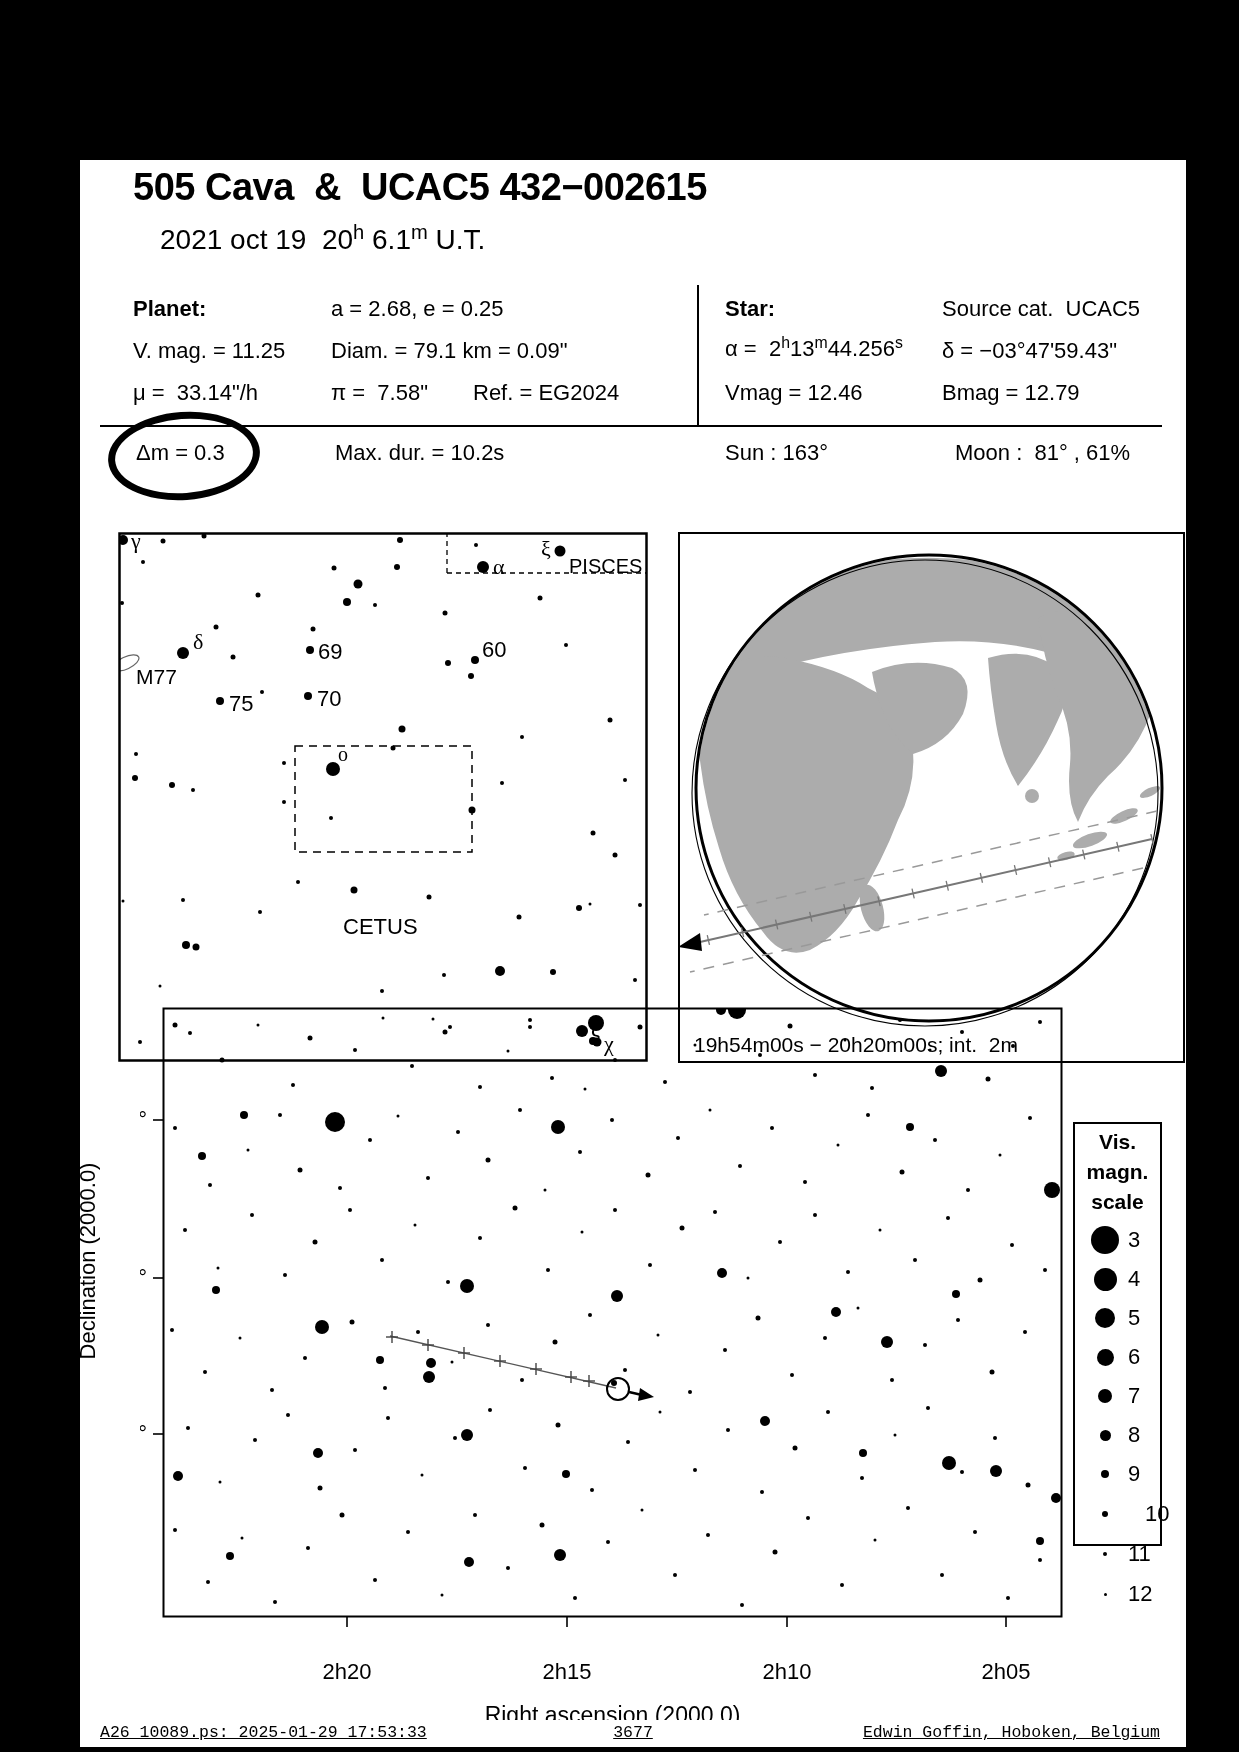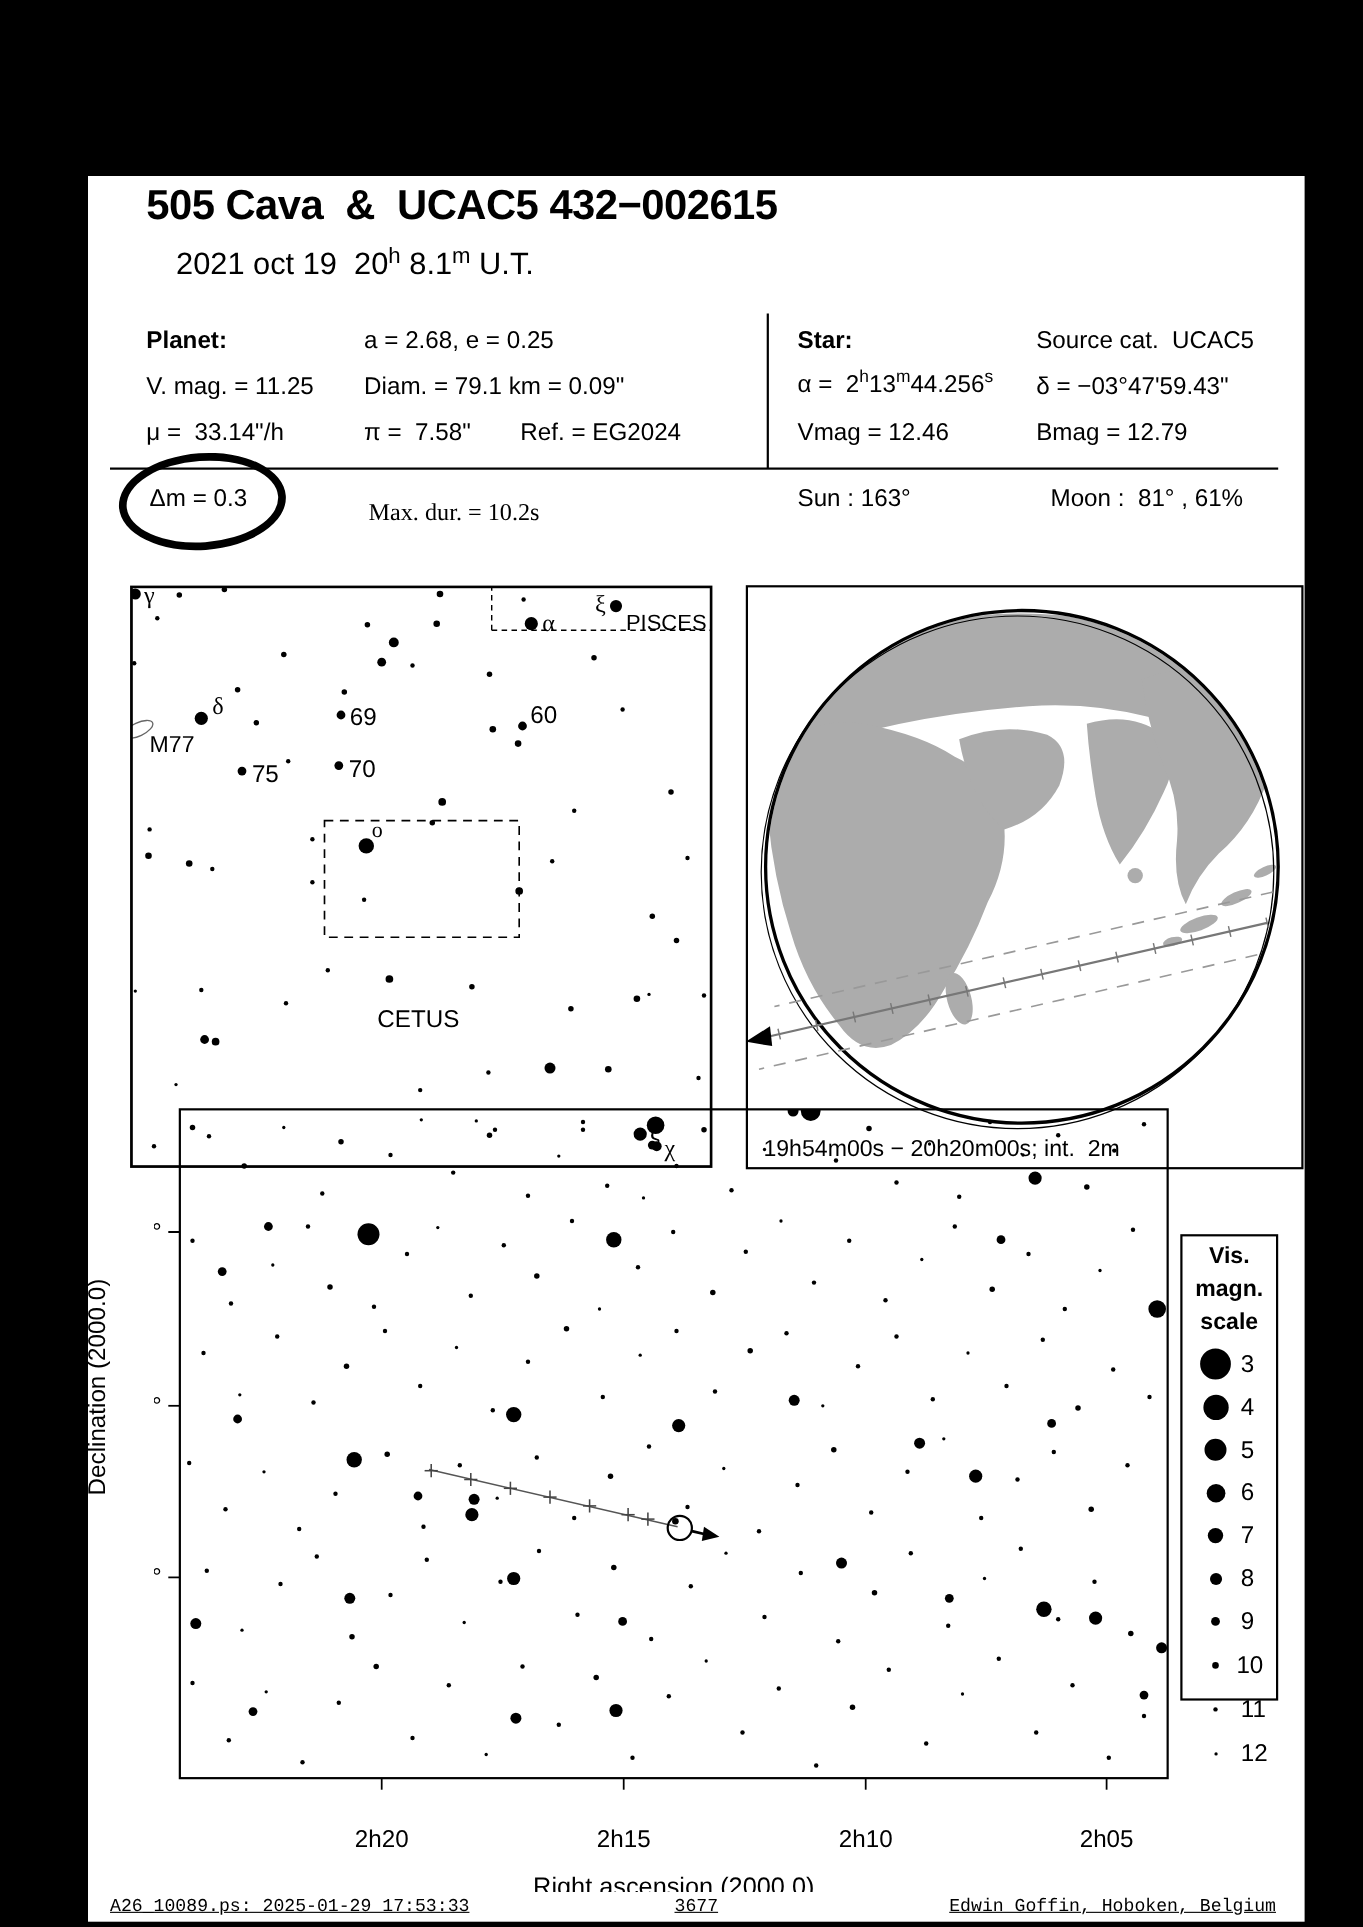--- a/index.html
+++ b/index.html
@@ -30,21 +30,21 @@
   svg text{font-family:"Liberation Sans",sans-serif;}
   svg text.serif{font-family:"Liberation Serif",serif;}
 </style>
 </head>
 <body>
 
 <div class="stage">
   <div class="page">
 
     <div class="abs title">505 Cava  &amp;  UCAC5 432−002615</div>
-    <div class="abs subtitle"><span>2021 oct 19  20</span><sup class="u">h</sup><span> 8.1</span><sup class="u">m</sup><span> U.T.</span></div>
+    <div class="abs subtitle"><span>2021 oct 19  20</span><sup class="u">h</sup><span> 6.1</span><sup class="u">m</sup><span> U.T.</span></div>
 
     <div class="abs cell bold" style="left:53px;top:136px;">Planet:</div>
     <div class="abs cell" style="left:251px;top:136px;">a = 2.68, e = 0.25</div>
     <div class="abs cell" style="left:53px;top:178px;">V. mag. = 11.25</div>
     <div class="abs cell" style="left:251px;top:178px;">Diam. = 79.1 km = 0.09"</div>
     <div class="abs cell" style="left:53px;top:220px;">μ =  33.14"/h</div>
     <div class="abs cell" style="left:251px;top:220px;">π =  7.58"</div>
     <div class="abs cell" style="left:393px;top:220px;">Ref. = EG2024</div>
 
     <div class="abs vdiv"></div>
@@ -52,21 +52,21 @@
     <div class="abs cell bold" style="left:645px;top:136px;">Star:</div>
     <div class="abs cell" style="left:862px;top:136px;">Source cat.  UCAC5</div>
     <div class="abs cell" style="left:645px;top:176px;"><span>α =  2</span><sup class="u">h</sup><span>13</span><sup class="u">m</sup><span>44.256</span><sup class="u">s</sup></div>
     <div class="abs cell" style="left:862px;top:178px;">δ = −03°47'59.43"</div>
     <div class="abs cell" style="left:645px;top:220px;">Vmag = 12.46</div>
     <div class="abs cell" style="left:862px;top:220px;">Bmag = 12.79</div>
 
     <div class="abs hrule"></div>
     <div class="abs dm-ellipse"></div>
     <div class="abs cell" style="left:56px;top:280px;">Δm = 0.3</div>
-    <div class="abs cell" style="left:255px;top:293px;font-family:Liberation Serif, serif;">Max. dur. = 10.2s</div>
+    <div class="abs cell" style="left:255px;top:280px;">Max. dur. = 10.2s</div>
     <div class="abs cell" style="left:645px;top:280px;">Sun : 163°</div>
     <div class="abs cell" style="left:875px;top:280px;">Moon :  81° , 61%</div>
 
     <svg id="finder-svg" class="panel-svg" style="left:38px;top:372px;" width="530" height="530" viewBox="118 512 530 530">
         <defs>
           <clipPath id="fclip">
             <rect x="120" y="514" width="526" height="526"></rect>
           </clipPath>
         </defs>
         <g clip-path="url(#fclip)">
@@ -470,21 +470,21 @@
           <span style="position: absolute; left: 53px; top: 180px; font-size: 22px; line-height: 28px;">5</span>
           <span style="position: absolute; background: rgb(0, 0, 0); border-radius: 50%; width: 17px; height: 17px; left: 21.5px; top: 224.5px;"></span>
           <span style="position: absolute; left: 53px; top: 219px; font-size: 22px; line-height: 28px;">6</span>
           <span style="position: absolute; background: rgb(0, 0, 0); border-radius: 50%; width: 14px; height: 14px; left: 23px; top: 265px;"></span>
           <span style="position: absolute; left: 53px; top: 258px; font-size: 22px; line-height: 28px;">7</span>
           <span style="position: absolute; background: rgb(0, 0, 0); border-radius: 50%; width: 11px; height: 11px; left: 24.5px; top: 305.5px;"></span>
           <span style="position: absolute; left: 53px; top: 297px; font-size: 22px; line-height: 28px;">8</span>
           <span style="position: absolute; background: rgb(0, 0, 0); border-radius: 50%; width: 8px; height: 8px; left: 26px; top: 346px;"></span>
           <span style="position: absolute; left: 53px; top: 336px; font-size: 22px; line-height: 28px;">9</span>
           <span style="position: absolute; background: rgb(0, 0, 0); border-radius: 50%; width: 6px; height: 6px; left: 27px; top: 387px;"></span>
-          <span style="position: absolute; left: 49px; top: 376px; font-size: 22px; line-height: 28px;">10</span>
+          <span style="position: absolute; left: 70px; top: 376px; font-size: 22px; line-height: 28px;">10</span>
           <span style="position: absolute; background: rgb(0, 0, 0); border-radius: 50%; width: 4.5px; height: 4.5px; left: 27.75px; top: 427.75px;"></span>
           <span style="position: absolute; left: 53px; top: 416px; font-size: 22px; line-height: 28px;">11</span>
           <span style="position: absolute; background: rgb(0, 0, 0); border-radius: 50%; width: 3px; height: 3px; left: 28.5px; top: 468.5px;"></span>
           <span style="position: absolute; left: 53px; top: 456px; font-size: 22px; line-height: 28px;">12</span>
         </div>
     </div>
 
     <div class="abs footer f-left">A26_10089.ps: 2025-01-29 17:53:33</div>
     <div class="abs footer f-center">3677</div>
     <div class="abs footer f-right">Edwin Goffin, Hoboken, Belgium</div>

